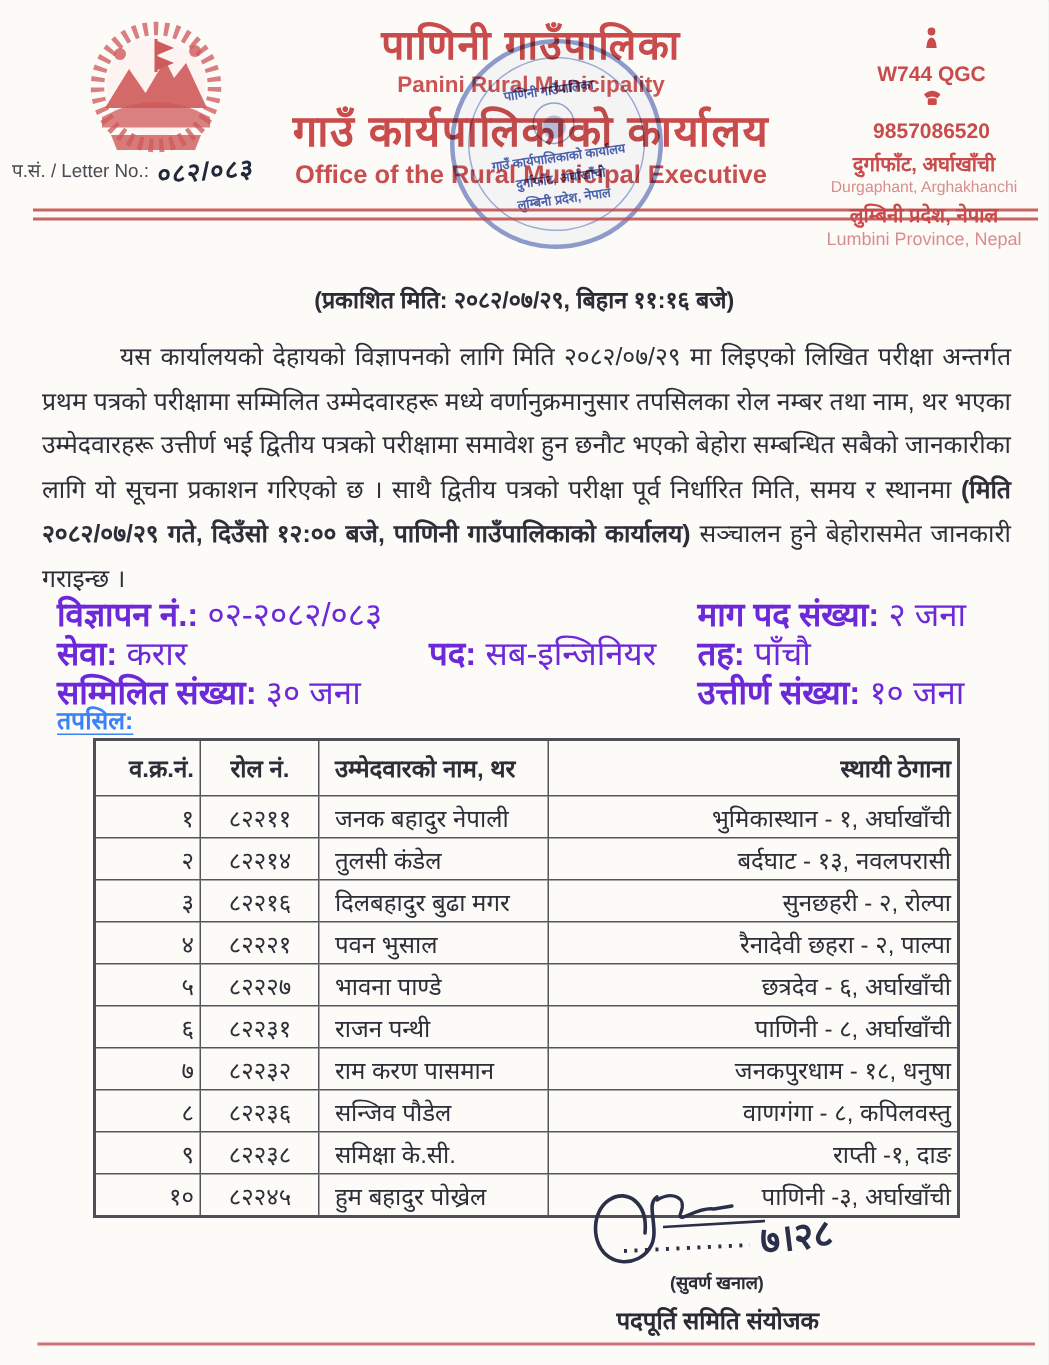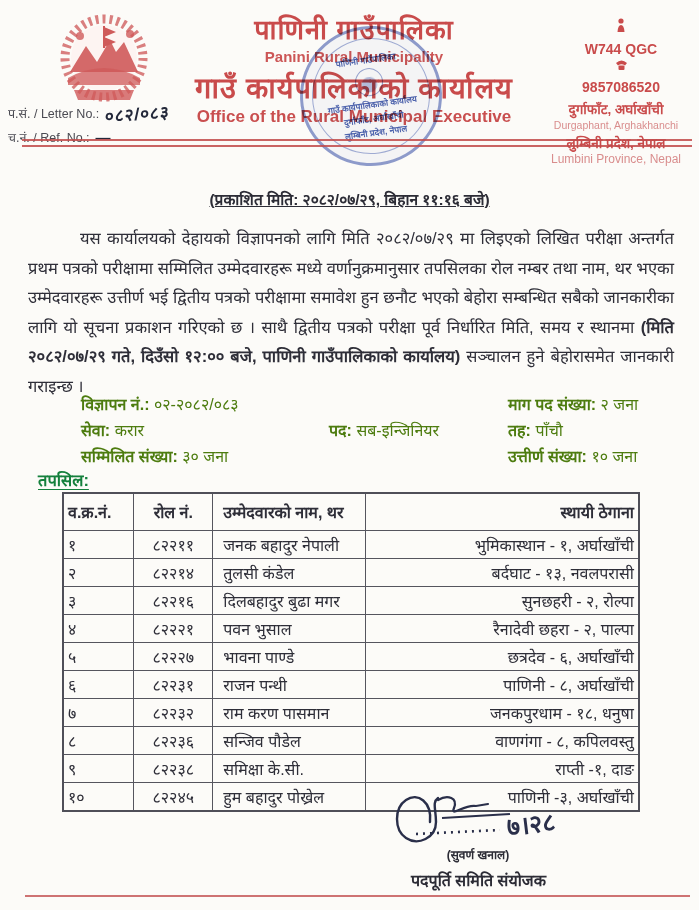--- a/index.html
+++ b/index.html
@@ -45,35 +45,35 @@
   .letterno .row{display:flex; align-items:center; height:24px; gap:6px;}
   .hand{font-size:17px; font-weight:bold; color:#23283a; transform:rotate(-4deg) skewX(-6deg); letter-spacing:1px;}
   .hand2{font-size:15px; font-weight:bold; color:#23283a;}
   .rule-double{position:absolute; left:22px; top:139px; width:670px; height:4px;
     border-top:2px solid #c24a4a; border-bottom:2px solid #c24a4a; opacity:.85;}
   
   .doc-title{position:absolute; left:0; top:158px; width:699px; text-align:center;
     font-size:18.5px; font-weight:bold; color:#2c2c36;
     text-decoration:underline; text-underline-offset:4px;}
   .doc-subtitle{position:absolute; left:0; top:188px; width:699px; text-align:center;
-    font-size:15.5px; font-weight:bold; color:#2c2c36;text-decoration:underline;}
+    font-size:15.5px; font-weight:bold; color:#2c2c36;}
   .body-par{position:absolute; left:28px; top:224px; width:646px;
     font-size:16.5px; line-height:29.5px; text-align:justify; text-indent:52px; color:#2e2e38;}
   .body-par b{font-weight:bold;}
-  .field{position:absolute; font-size:16px; color:#4d7c0f; white-space:nowrap;margin-left:43px;}
+  .field{position:absolute; font-size:22px; color:#6d28d9; white-space:nowrap;}
   .field b{font-weight:bold;}
   .schedule-head{position:absolute; left:38px; top:468px; font-size:16.5px; font-weight:bold;
-    text-decoration:underline; text-underline-offset:3px; color:#15803d;}
+    text-decoration:underline; text-underline-offset:3px; color:#3b82f6;}
   
   .tbl{position:absolute; left:62px; top:492px; width:578px; border-collapse:collapse;
     border:2px solid #4f4f58;}
   .tbl th,.tbl td{border:1.5px solid #55555e; font-size:16px; color:#2e2e38; padding:2px 4px;}
   .tbl th{font-weight:bold; height:32px; text-align:center;}
   .tbl td{height:23px;}
-  .tbl .c0{width:12.3%; text-align:left;}
+  .tbl .c0{width:12.3%; text-align:right;}
   .tbl .c1{width:13.7%; text-align:center;}
   .tbl .c2{width:26.6%; text-align:left; padding-left:10px;}
   .tbl .c3{width:47.4%; text-align:right; padding-left:12px;}
   
   .sig-svg{position:absolute; left:392px; top:788px;}
   .sig-name{position:absolute; left:388px; top:846px; width:180px; text-align:center;
     font-size:12px; font-weight:bold; color:#2c2c36;}
   .sig-post{position:absolute; left:376px; top:869px; width:205px; text-align:center;
     font-size:16px; font-weight:bold; color:#2c2c36;}
   .rule-bottom{position:absolute; left:25px; top:895px; width:665px; height:2px;
@@ -130,24 +130,20 @@
     <div class="addr-en">Durgaphant, Arghakhanchi</div>
     <div class="prov-np">लुम्बिनी प्रदेश, नेपाल</div>
     <div class="prov-en">Lumbini Province, Nepal</div>
   </div>
 
   <div class="letterno">
     <div class="row">
       <span>प.सं. / Letter No.:</span>
       <span class="hand">०८२/०८३</span>
     </div>
-    <div class="row">
-      <span>च.नं. / Ref. No.:</span>
-      <span class="hand2">—</span>
-    </div>
   </div>
 
   <div class="rule-double"></div>
 
   <div class="doc-subtitle">(प्रकाशित मिति: २०८२/०७/२९, बिहान ११:१६ बजे)</div>
 
   <div class="body-par">
     <span>यस कार्यालयको देहायको विज्ञापनको लागि मिति २०८२/०७/२९ मा लिइएको लिखित परीक्षा अन्तर्गत प्रथम पत्रको परीक्षामा सम्मिलित उम्मेदवारहरू मध्ये वर्णानुक्रमानुसार तपसिलका रोल नम्बर तथा नाम, थर भएका उम्मेदवारहरू उत्तीर्ण भई द्वितीय पत्रको परीक्षामा समावेश हुन छनौट भएको बेहोरा सम्बन्धित सबैको जानकारीका लागि यो सूचना प्रकाशन गरिएको छ । साथै द्वितीय पत्रको परीक्षा पूर्व निर्धारित मिति, समय र स्थानमा </span><b>(मिति २०८२/०७/२९ गते,  दिउँसो १२:०० बजे, पाणिनी गाउँपालिकाको कार्यालय)</b><span> सञ्चालन हुने बेहोरासमेत जानकारी गराइन्छ ।</span>
   </div>
 

